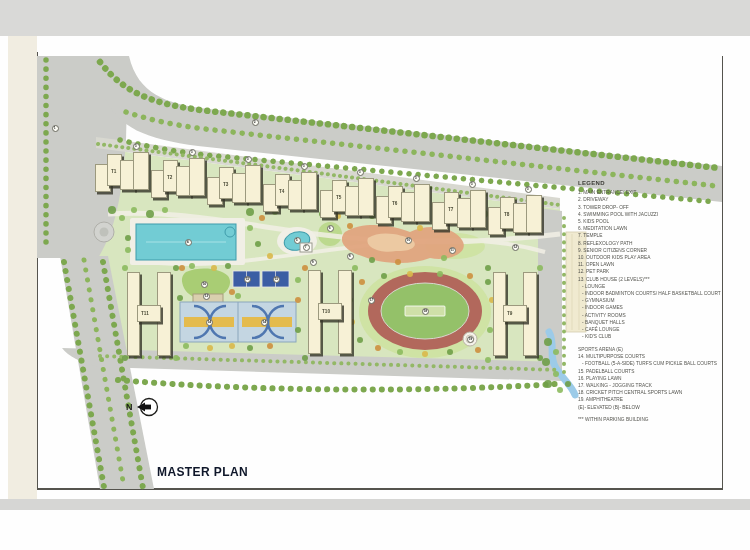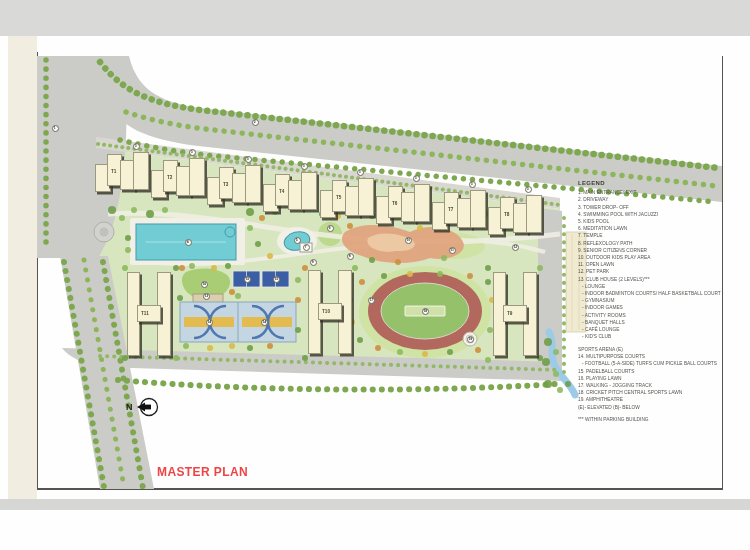--- a/index.html
+++ b/index.html
@@ -44,21 +44,21 @@
       transform:scale(.8);transform-origin:left top;color:#55554f;}
   #legend .lg-title{font-weight:700;font-size:7.5px;letter-spacing:.4px;color:#3c3c36;margin-bottom:4px;}
   #legend .lg-item{font-size:6px;line-height:9px;white-space:nowrap;}
   #legend .lg-item.sub{padding-left:5px;}
   #legend .lg-item.gap{margin-top:7px;}
 
   
   #north{position:absolute;left:126px;top:396px;z-index:5;display:flex;align-items:center;}
   #north .n-label{font-weight:700;font-size:9px;color:#1d1d1a;margin-right:3px;}
   #plan-title{position:absolute;left:157px;top:465px;z-index:5;font-weight:700;font-size:12px;
-      letter-spacing:.4px;color:#ef4444;}
+      letter-spacing:.4px;color:#0f172a;}
 </style>
 </head>
 <body>
 
 <div id="screen">
 
   <div id="band-top" class="band"></div>
   <div id="band-bottom" class="band"></div>
   <div id="slide-edge"></div>
 

